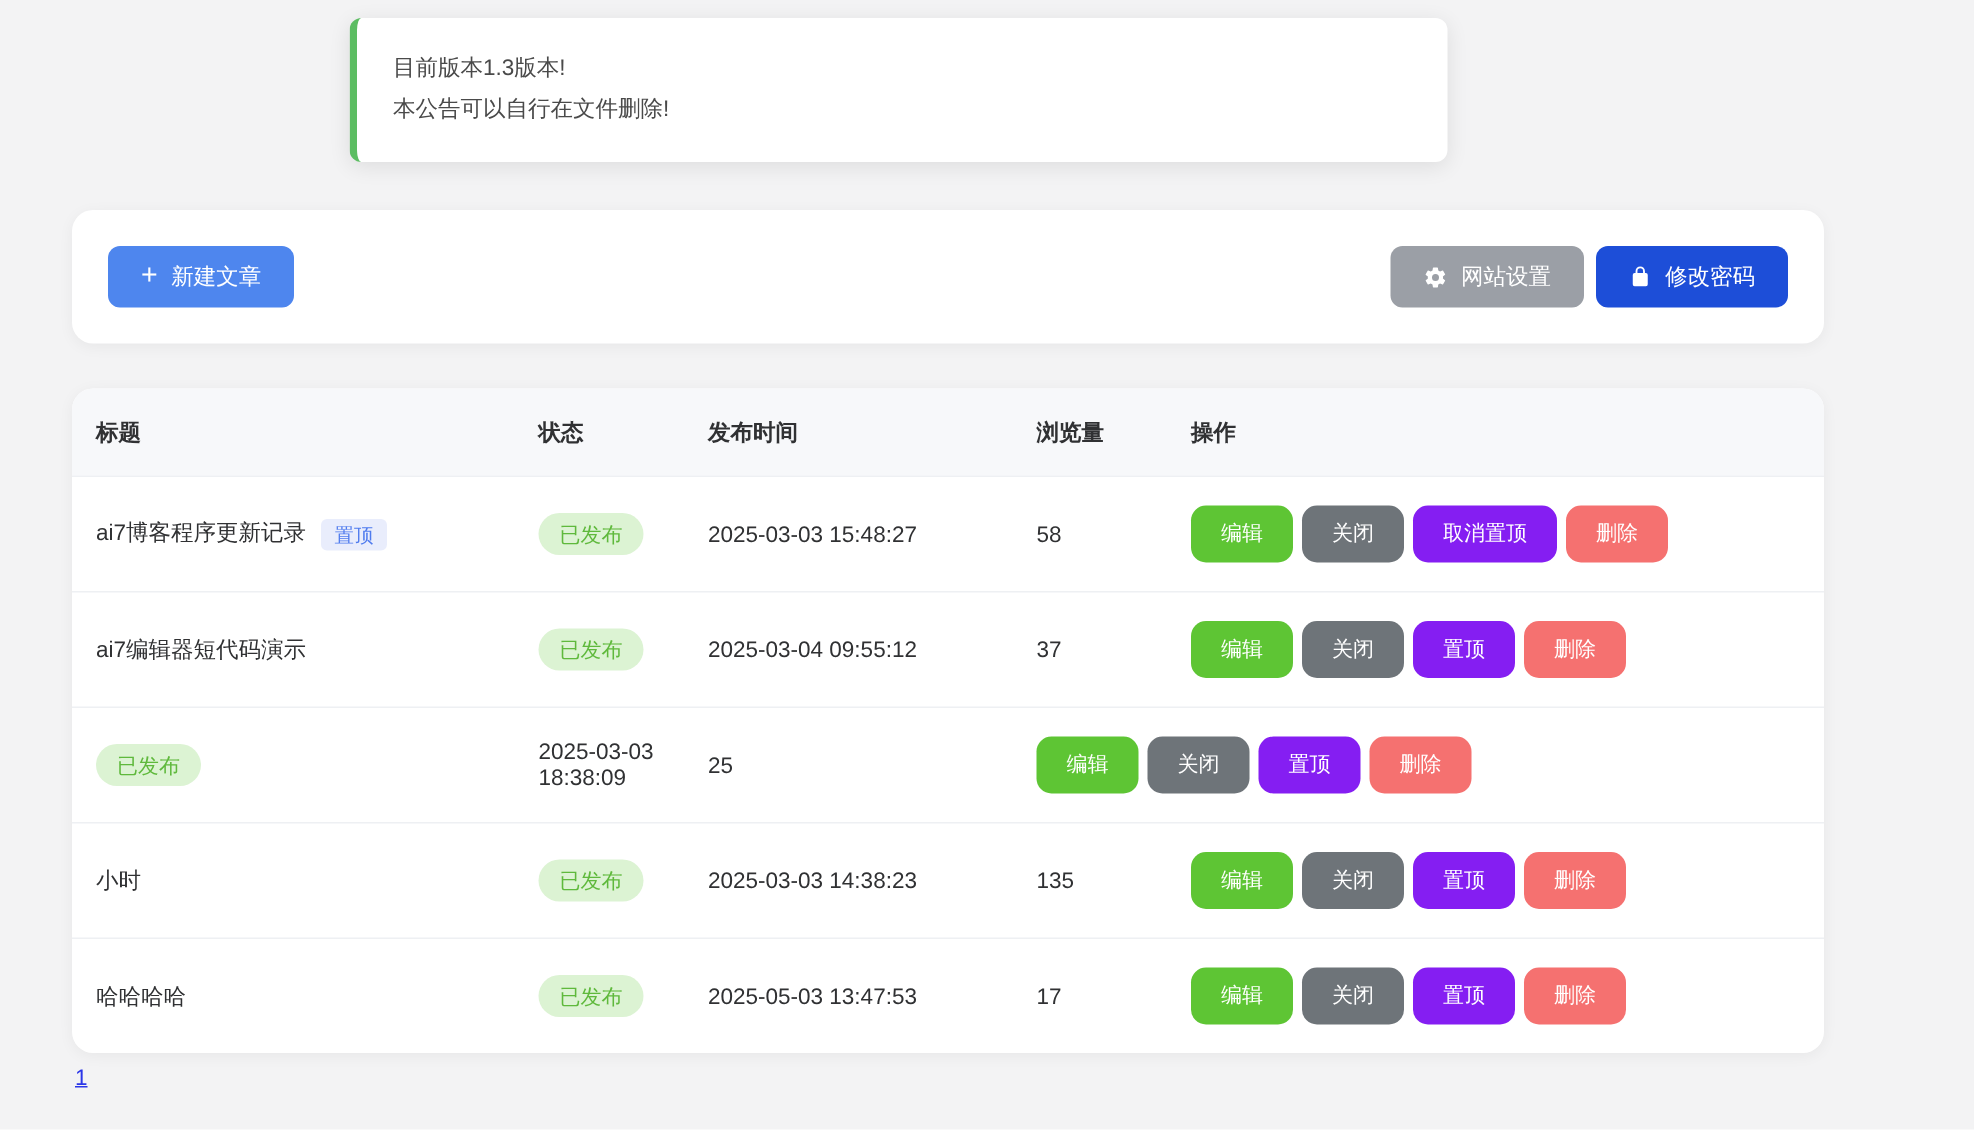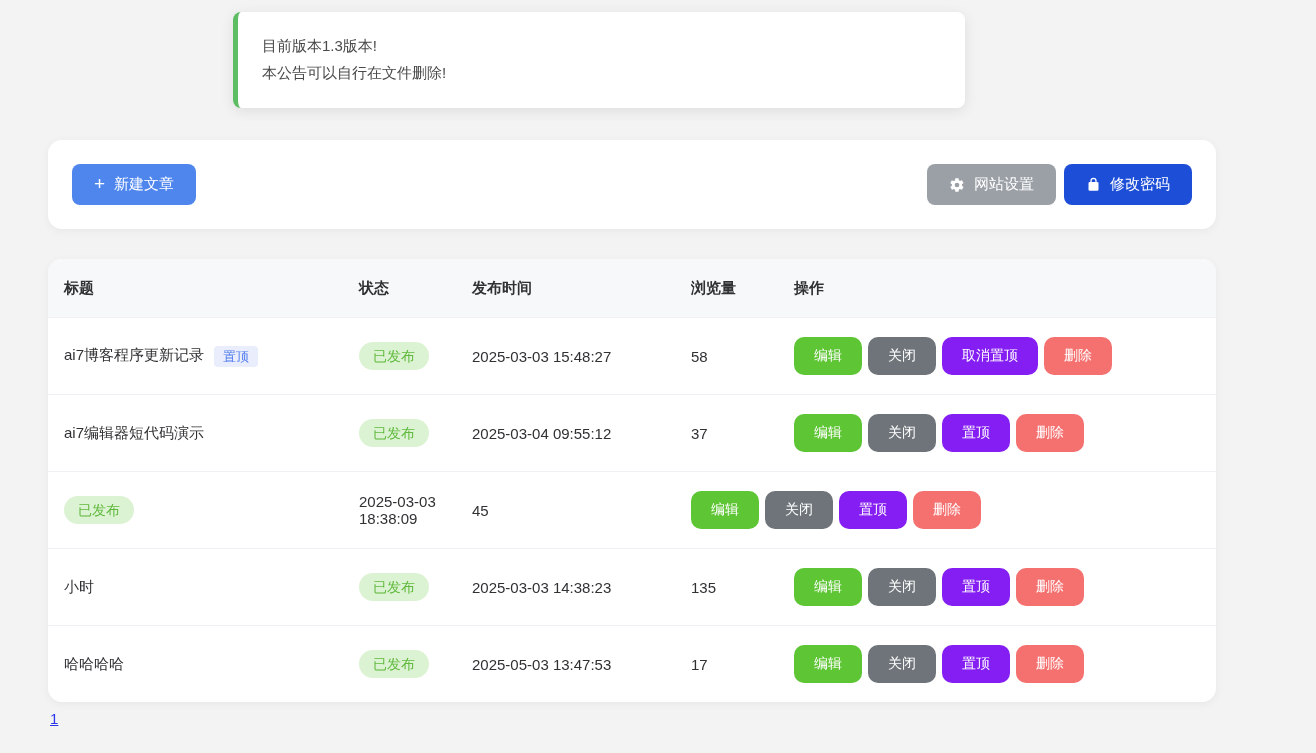--- a/index.html
+++ b/index.html
@@ -161,21 +161,21 @@
       <button class="abtn abtn-edit">编辑</button>
       <button class="abtn abtn-close">关闭</button>
       <button class="abtn abtn-pin">置顶</button>
       <button class="abtn abtn-delete">删除</button>
     </div>
   </div>
 
   <div class="tr row">
     <div><span class="status-pill">已发布</span></div>
     <div>2025-03-03 18:38:09</div>
-    <div>45</div>
+    <div>25</div>
     <div class="td-actions">
       <button class="abtn abtn-edit">编辑</button>
       <button class="abtn abtn-close">关闭</button>
       <button class="abtn abtn-pin">置顶</button>
       <button class="abtn abtn-delete">删除</button>
     </div>
   </div>
 
   <div class="tr row">
     <div class="td-title">

